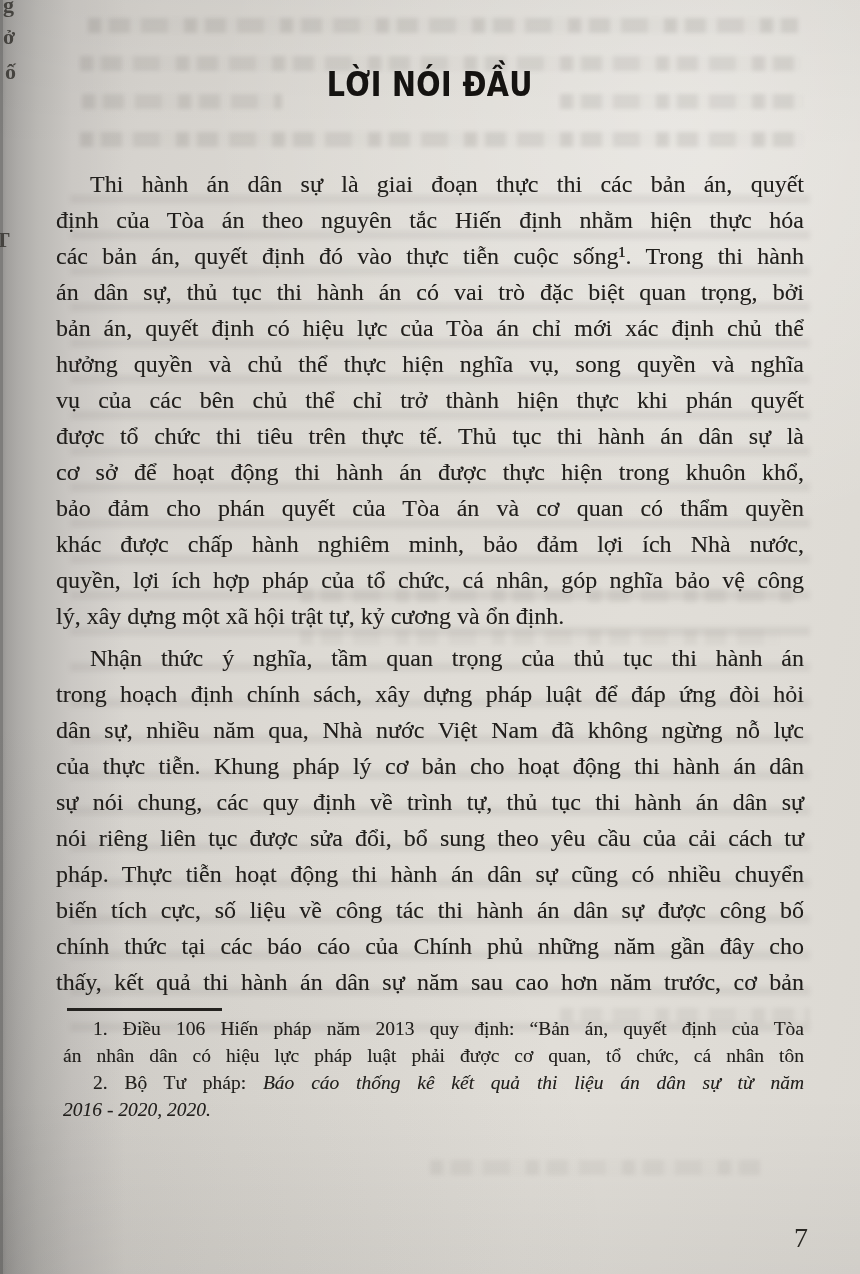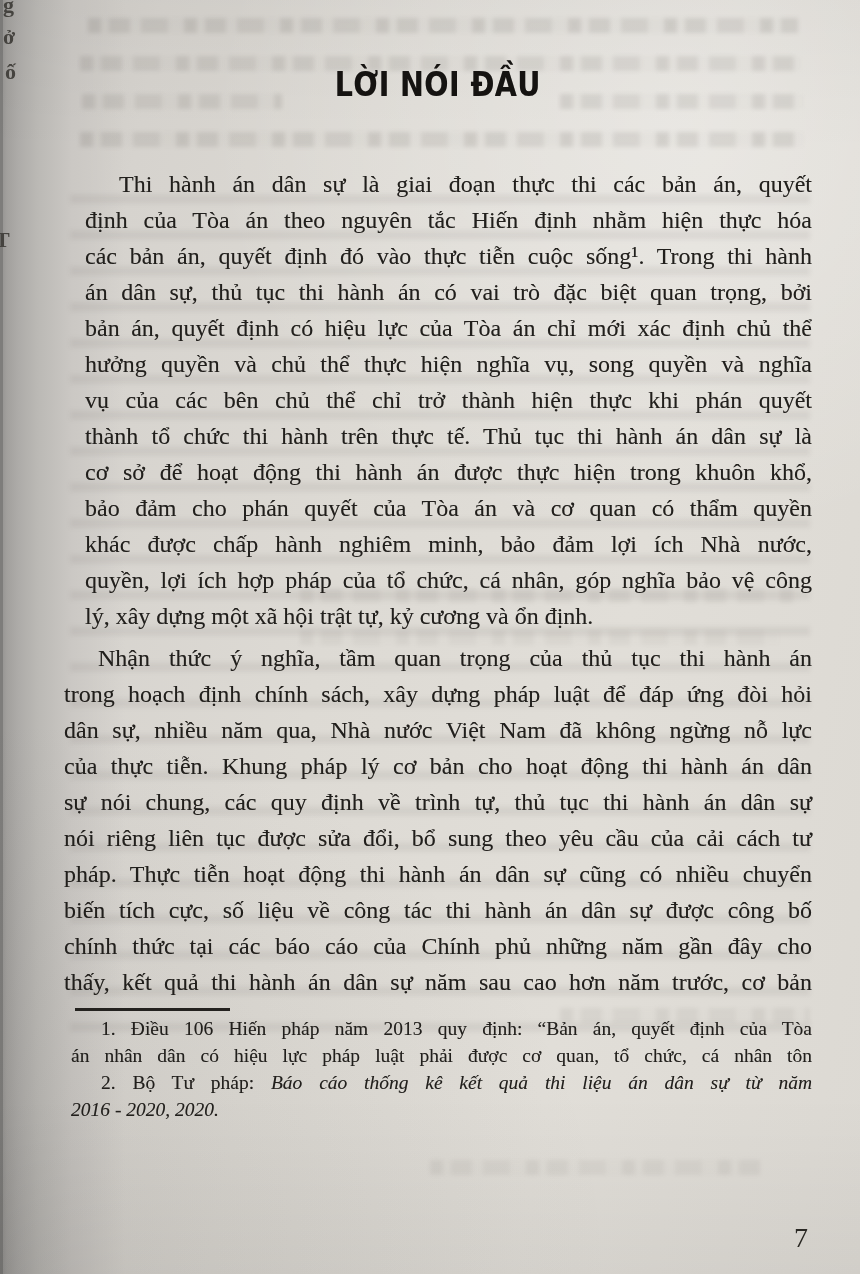--- a/index.html
+++ b/index.html
@@ -34,31 +34,31 @@
       rgba(104,99,93,0.30) 21px 42px, rgba(104,99,93,0.04) 42px 53px,
       rgba(104,99,93,0.27) 53px 80px, rgba(104,99,93,0.06) 80px 96px);
   }
   .bleed-band {
     position:absolute; left:70px; width:740px; top:170px; height:870px;
     pointer-events:none; filter:blur(2px);
     background: repeating-linear-gradient(180deg,
       rgba(0,0,0,0) 0 23px, rgba(100,95,89,0.09) 26px 32px, rgba(0,0,0,0) 35px 36px);
   }
   .content {
-    position:absolute; left:64px; top:0; width:748px;
+    position:absolute; left:56px; top:0; width:748px;
     text-shadow: 0 0 0.6px rgba(33,31,28,0.35);
   }
   .title {
     margin:62px 0 0; text-align:center;
     font-family:"DejaVu Sans","Liberation Sans",sans-serif;
     font-weight:bold; font-size:34px; line-height:44px; letter-spacing:0.5px; color:#151311;
   }
   .title-inner { display:inline-block; transform:scaleX(0.84); }
   .para { font-size:24px; }
-  .p1 { margin-top:60px;margin-left:21px; }
+  .p1 { margin-top:60px; }
   .p2 { margin-top:6px; }
   .bline { height:36px; line-height:36px; text-align:justify; text-align-last:justify; }
   .bline.pstart { text-indent:34px; }
   .bline.pend { text-align-last:left; }
   .fnsep { margin-top:8px; margin-left:11px; width:155px; height:3px; background:#24221f; }
   .footnotes { margin-top:4px; font-size:19.5px; }
   .fline { height:27px; line-height:27px; text-align:justify; text-align-last:justify;margin-left:7px; }
   .fline.fstart { text-indent:30px; }
   .fline.fend { text-align-last:left; }
   .fline em { font-style:italic; }
@@ -96,21 +96,21 @@
     </div>
 
     <div class="para p1">
       <div class="bline pstart">Thi hành án dân sự là giai đoạn thực thi các bản án, quyết</div>
       <div class="bline">định của Tòa án theo nguyên tắc Hiến định nhằm hiện thực hóa</div>
       <div class="bline">các bản án, quyết định đó vào thực tiễn cuộc sống¹. Trong thi hành</div>
       <div class="bline">án dân sự, thủ tục thi hành án có vai trò đặc biệt quan trọng, bởi</div>
       <div class="bline">bản án, quyết định có hiệu lực của Tòa án chỉ mới xác định chủ thể</div>
       <div class="bline">hưởng quyền và chủ thể thực hiện nghĩa vụ, song quyền và nghĩa</div>
       <div class="bline">vụ của các bên chủ thể chỉ trở thành hiện thực khi phán quyết</div>
-      <div class="bline">thành tổ chức thi hành trên thực tế. Thủ tục thi hành án dân sự là</div>
+      <div class="bline">được tổ chức thi tiêu trên thực tế. Thủ tục thi hành án dân sự là</div>
       <div class="bline">cơ sở để hoạt động thi hành án được thực hiện trong khuôn khổ,</div>
       <div class="bline">bảo đảm cho phán quyết của Tòa án và cơ quan có thẩm quyền</div>
       <div class="bline">khác được chấp hành nghiêm minh, bảo đảm lợi ích Nhà nước,</div>
       <div class="bline">quyền, lợi ích hợp pháp của tổ chức, cá nhân, góp nghĩa bảo vệ công</div>
       <div class="bline pend">lý, xây dựng một xã hội trật tự, kỷ cương và ổn định.</div>
     </div>
 
     <div class="para p2">
       <div class="bline pstart">Nhận thức ý nghĩa, tầm quan trọng của thủ tục thi hành án</div>
       <div class="bline">trong hoạch định chính sách, xây dựng pháp luật để đáp ứng đòi hỏi</div>

